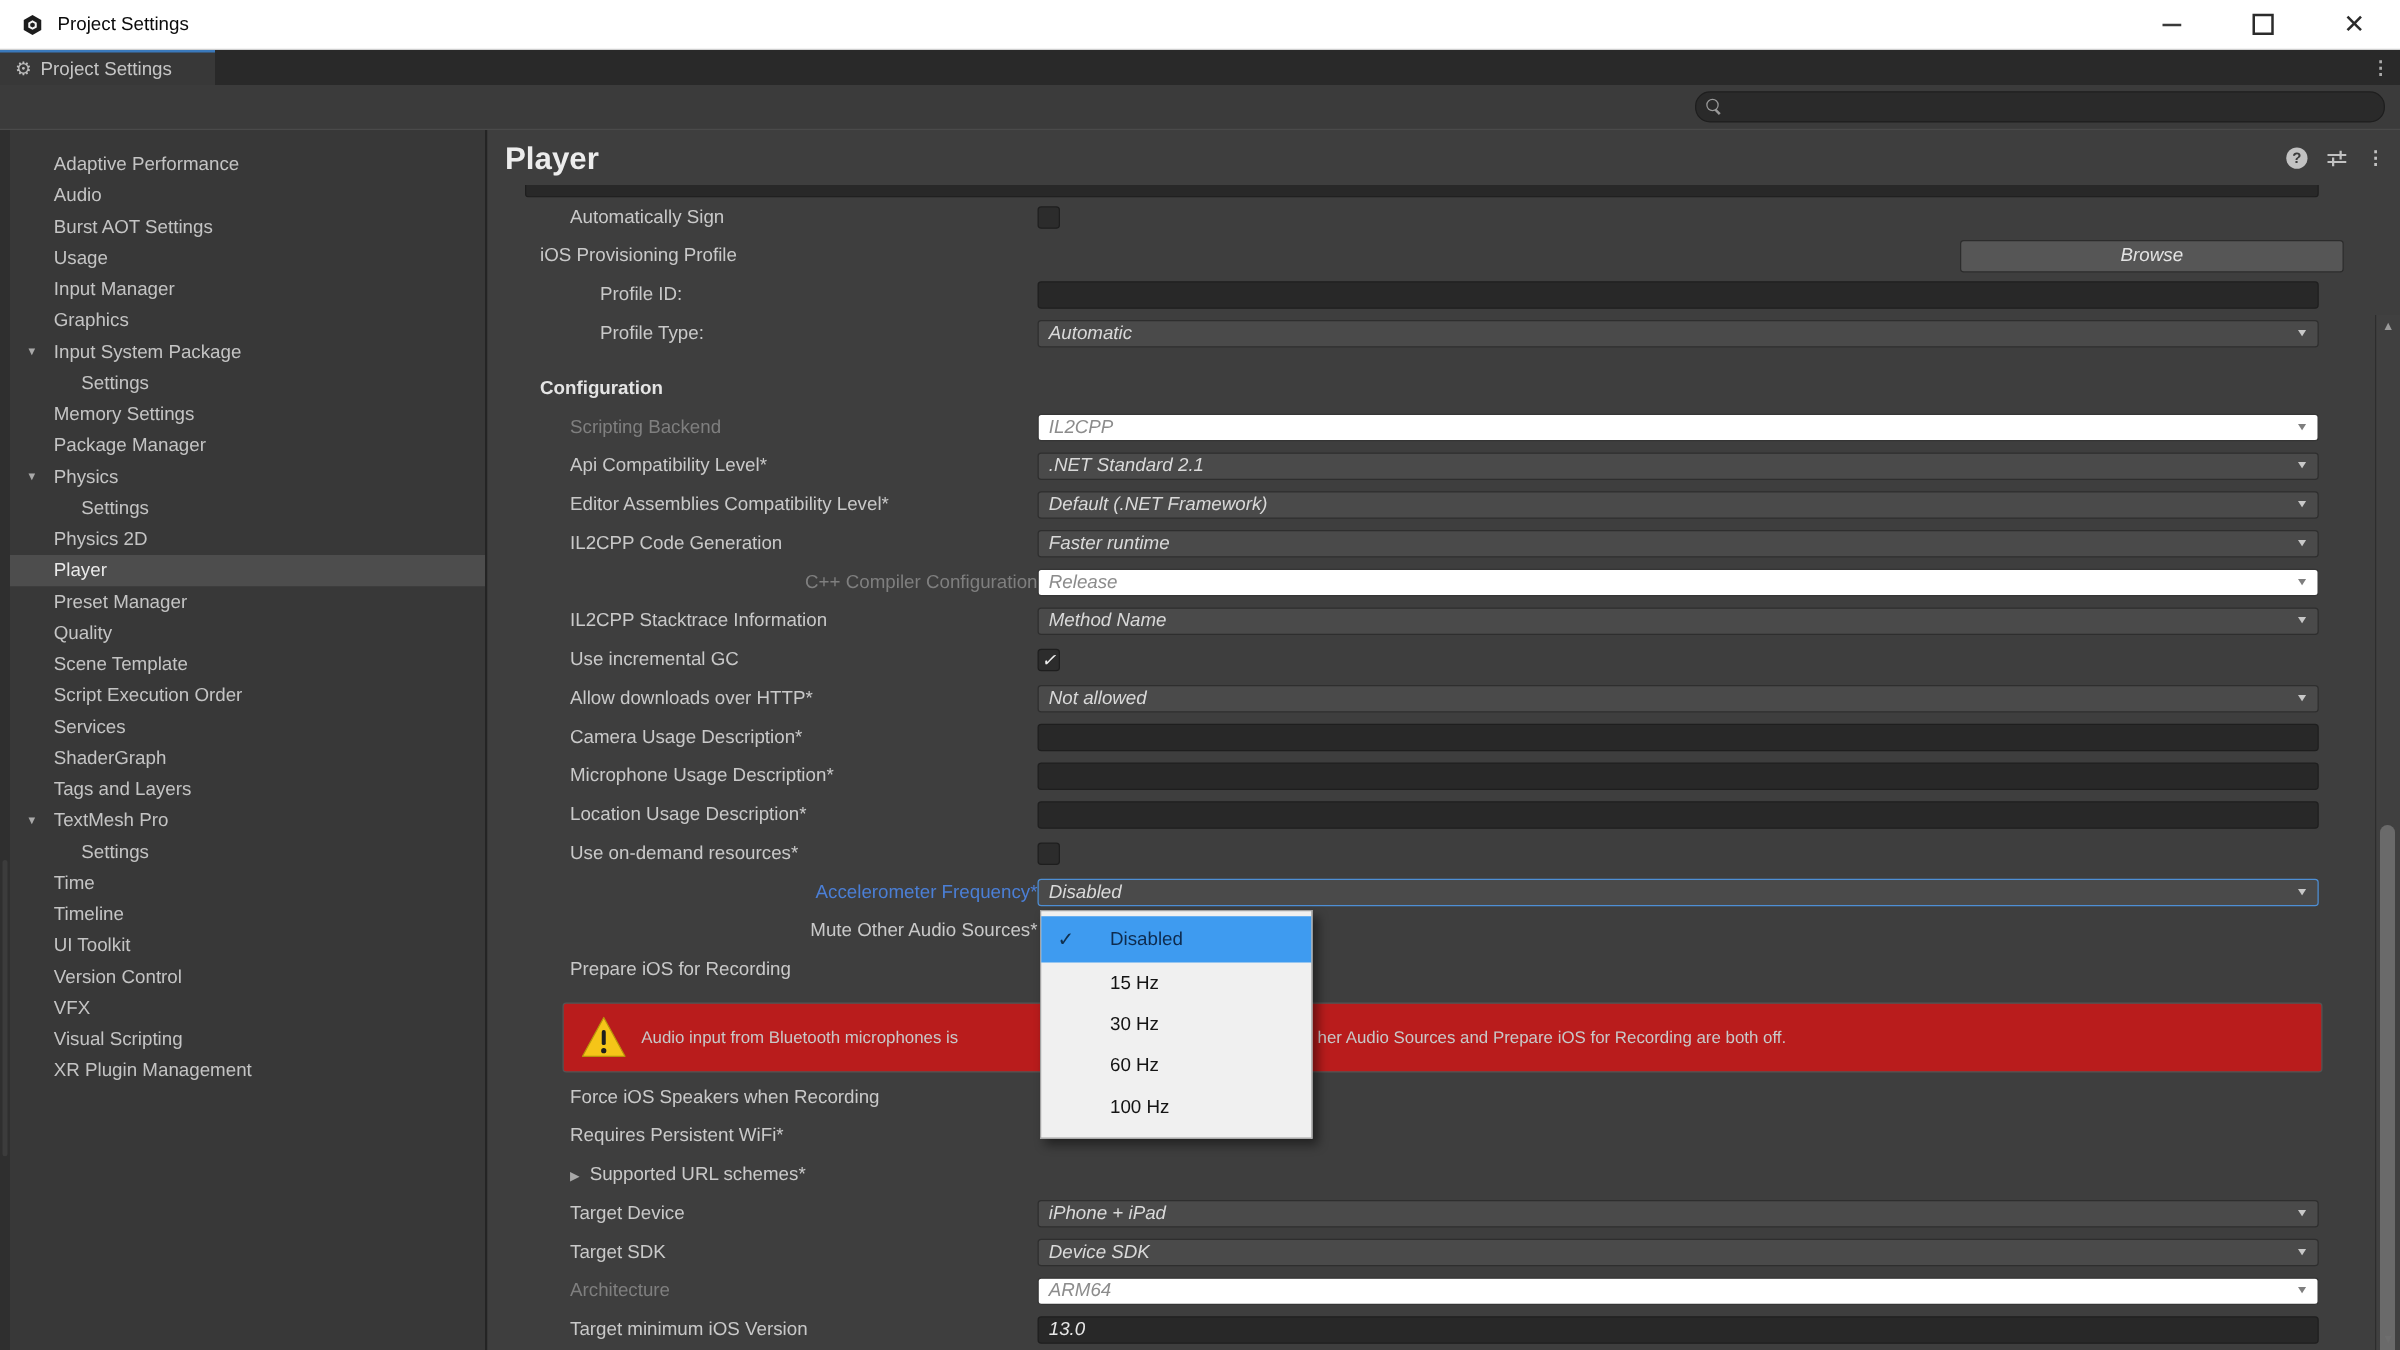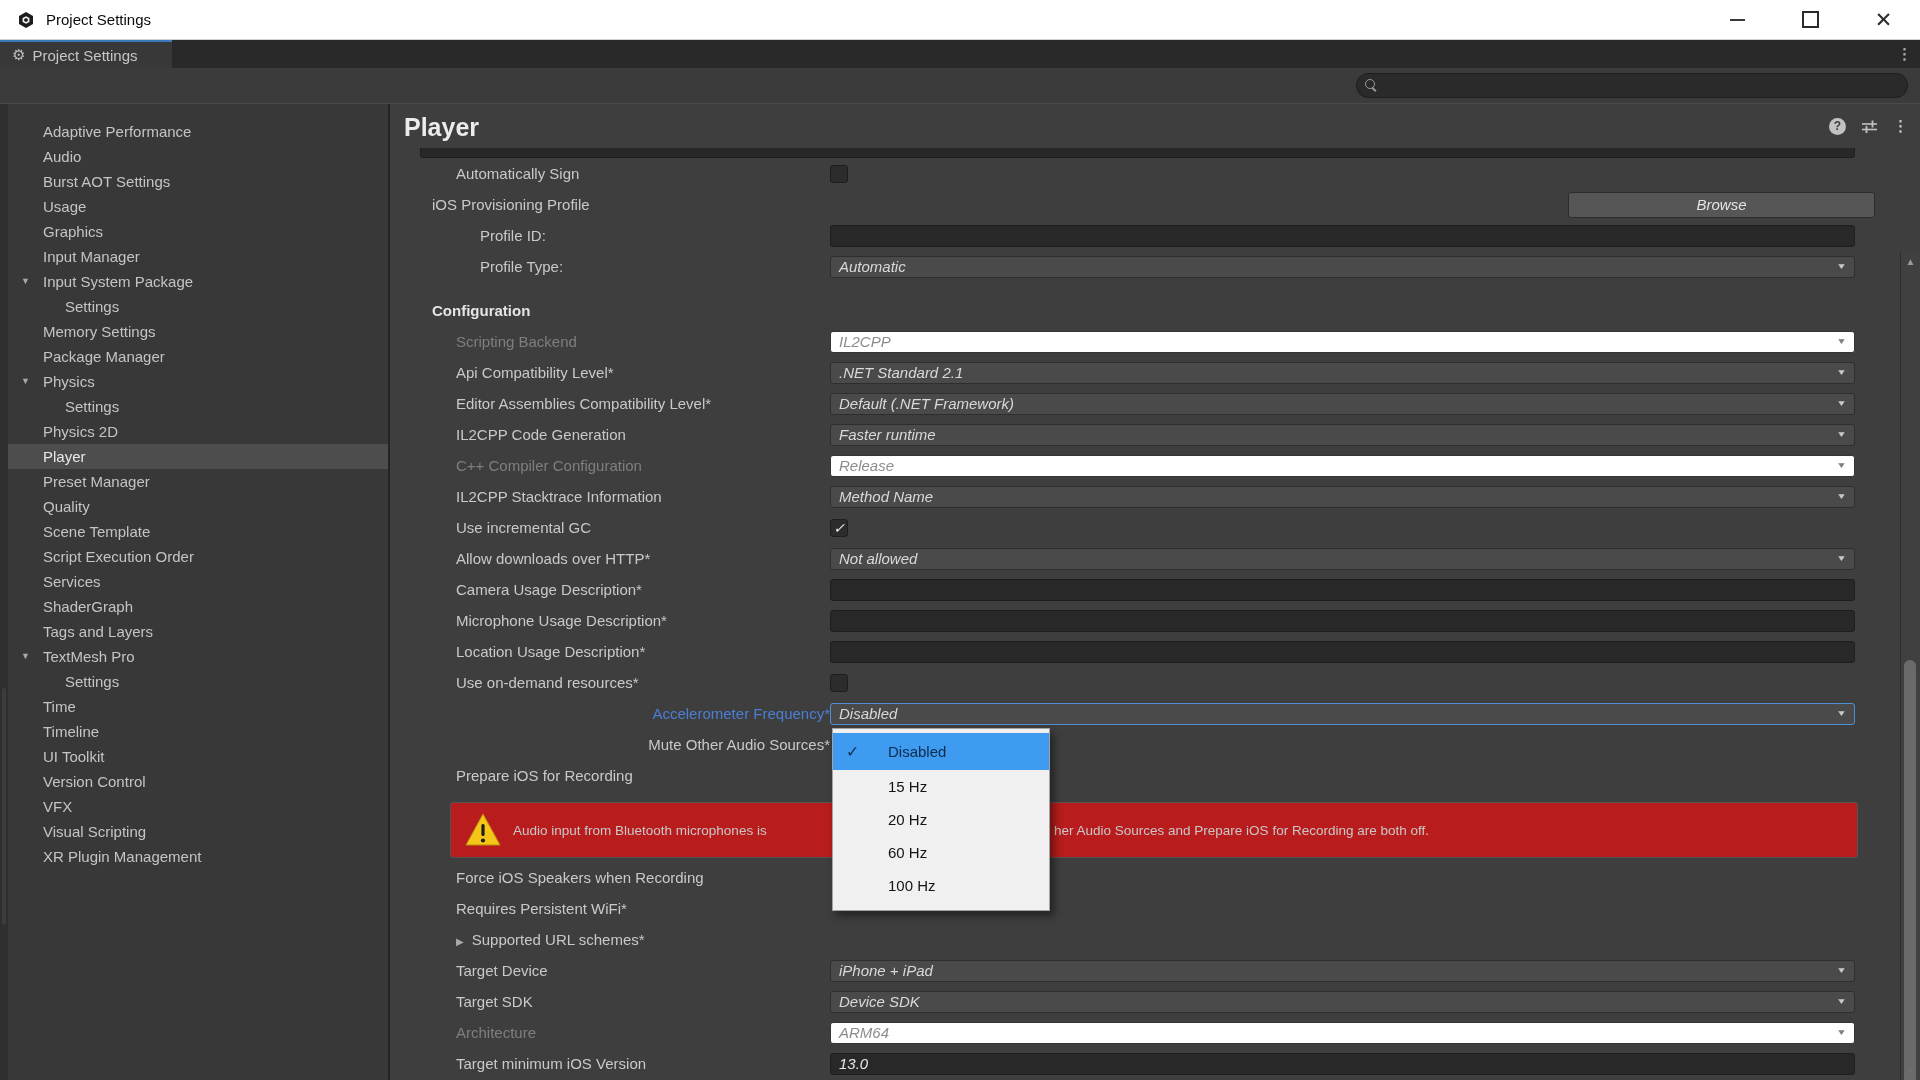--- a/index.html
+++ b/index.html
@@ -141,22 +141,22 @@
 
 <div id="main">
   <div id="left-strip">
       <span class="lthumb"></span>
     </div>
   <div id="sidebar">
       <div class="side-item"><span>Adaptive Performance</span></div>
       <div class="side-item"><span>Audio</span></div>
       <div class="side-item"><span>Burst AOT Settings</span></div>
       <div class="side-item"><span>Usage</span></div>
+      <div class="side-item"><span>Input Manager</span></div>
       <div class="side-item"><span>Graphics</span></div>
-      <div class="side-item"><span>Input Manager</span></div>
       <div class="side-item"><span class="fold">▼</span><span>Input System Package</span></div>
       <div class="side-item indent"><span>Settings</span></div>
       <div class="side-item"><span>Memory Settings</span></div>
       <div class="side-item"><span>Package Manager</span></div>
       <div class="side-item"><span class="fold">▼</span><span>Physics</span></div>
       <div class="side-item indent"><span>Settings</span></div>
       <div class="side-item"><span>Physics 2D</span></div>
       <div class="side-item selected"><span>Player</span></div>
       <div class="side-item"><span>Preset Manager</span></div>
       <div class="side-item"><span>Quality</span></div>
@@ -264,21 +264,21 @@
         <div class="row">
           <span class="lbl" style="padding-left: 36px;">IL2CPP Code Generation</span>
           <div class="ctrl">
             <div class="dropdown">
               <span>Faster runtime</span>
               <span class="arr">▼</span>
             </div>
           </div>
         </div>
         <div class="row">
-          <span class="lbl dis" style="padding-left: 36px;">C++ Compiler Configuration</span>
+          <span class="lbl dis" style="padding-left: 36px; text-align: right;">C++ Compiler Configuration</span>
           <div class="ctrl">
             <div class="dropdown dis">
               <span>Release</span>
               <span class="arr">▼</span>
             </div>
           </div>
         </div>
         <div class="row">
           <span class="lbl" style="padding-left: 36px;">IL2CPP Stacktrace Information</span>
           <div class="ctrl">
@@ -419,21 +419,21 @@
 
 <div id="popup">
     <div class="pitem sel">
       <span class="chk">✓</span>
       <span>Disabled</span>
     </div>
     <div class="pitem">
       <span>15 Hz</span>
     </div>
     <div class="pitem">
-      <span>20 Hz</span>
+      <span>30 Hz</span>
     </div>
     <div class="pitem">
       <span>60 Hz</span>
     </div>
     <div class="pitem">
       <span>100 Hz</span>
     </div>
   </div>
 
 </body></html>

